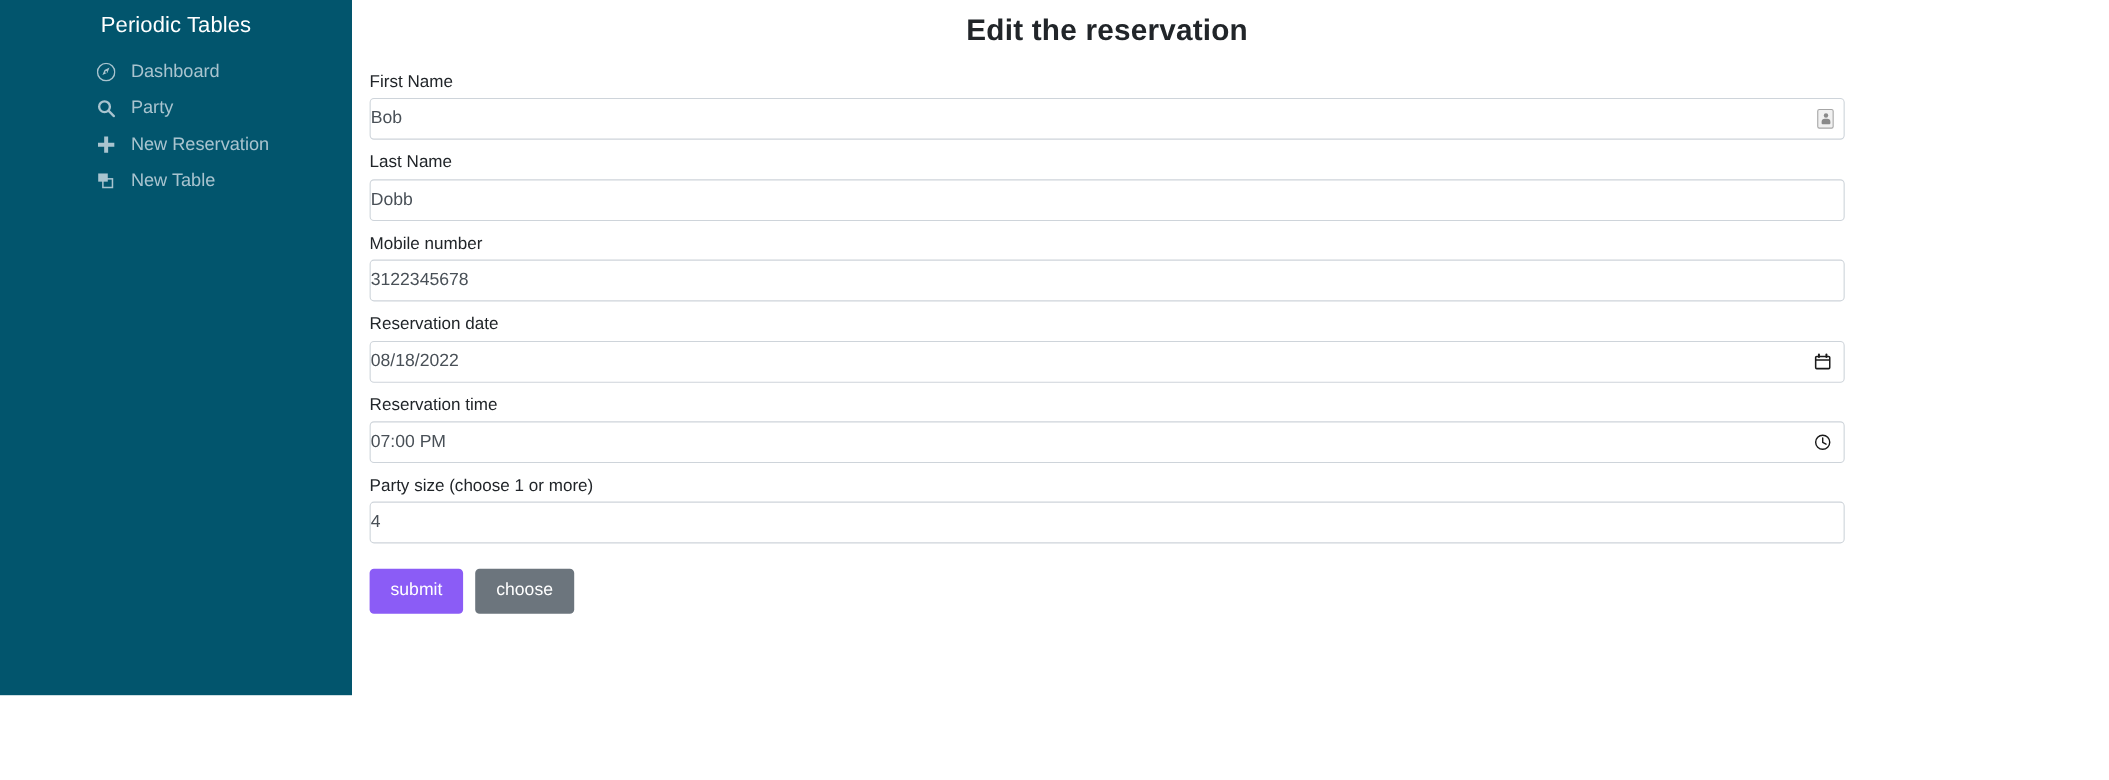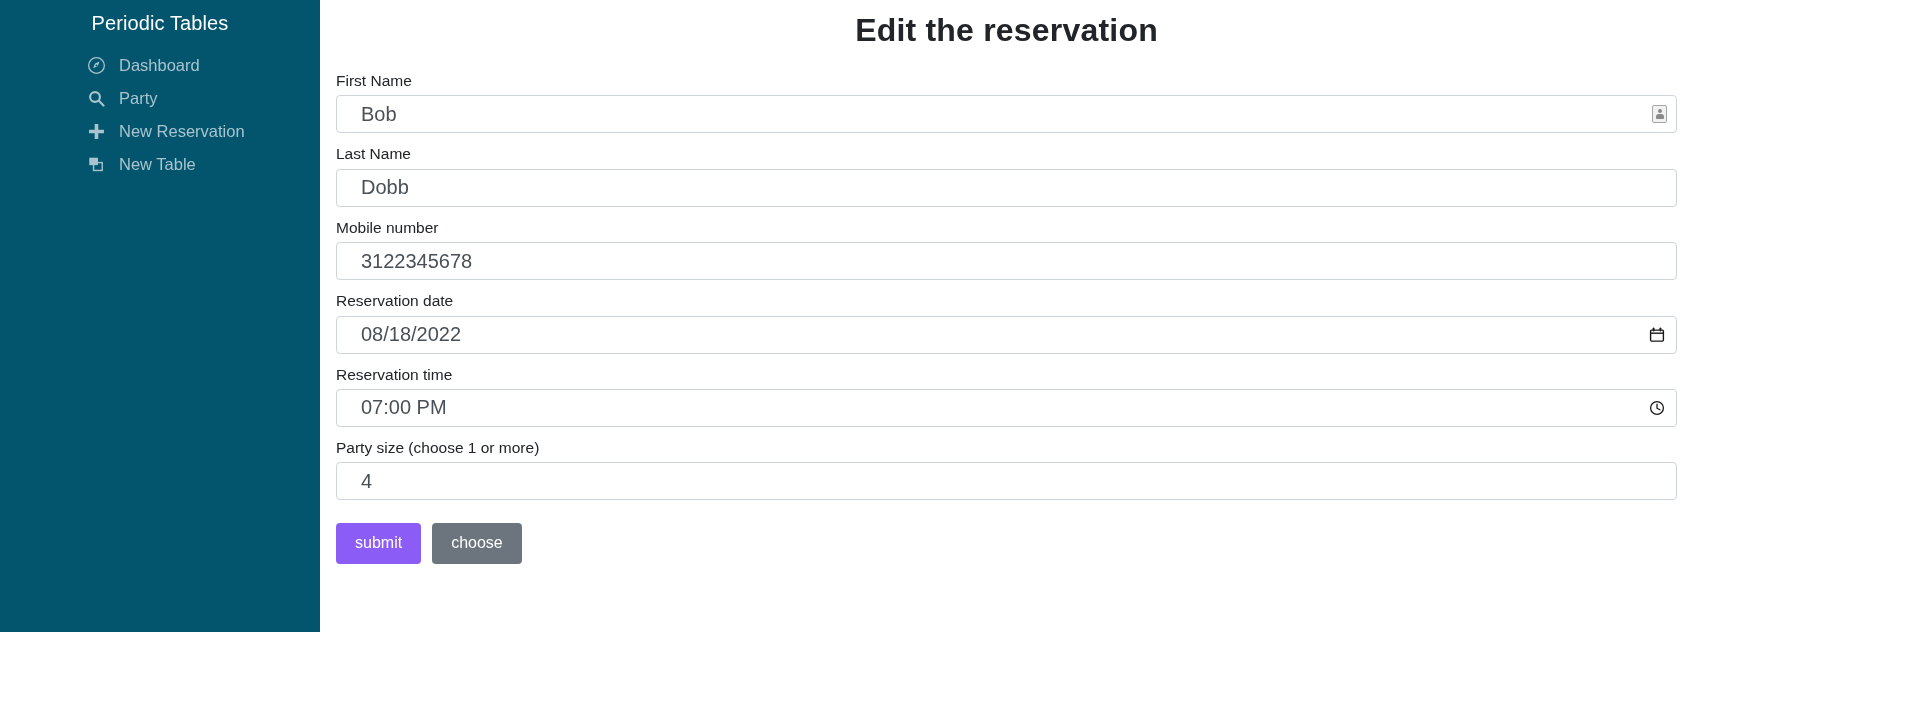--- a/index.html
+++ b/index.html
@@ -58,21 +58,21 @@
 
   
   .main {
     flex: 1;
     height: 709px;
     padding: 0 72px 0 16px;
     position: relative;
   }
   .page-title {
     text-align: center;
-    font-size: 32px;
+    font-size: 27px;
     font-weight: bold;
     color: #212529;
     margin: 0;
     padding: 12px 0 0 0;
     letter-spacing: .2px;
   }
   form { margin-top: 22px; }
   .field { margin-bottom: 11px; }
   .field-label {
     display: block;
@@ -86,22 +86,22 @@
     width: 100%;
   }
   .input {
     width: 100%;
     height: 38px;
     border: 1px solid #ced4da;
     border-radius: 4px;
     background: #ffffff;
     color: #495057;
     font-family: "Liberation Sans", sans-serif;
-    font-size: 20px;
-    padding: 0 24px;
+    font-size: 16px;
+    padding: 0 0;
     line-height: 36px;
     display: block;
     outline: none;
   }
   .input.has-icon { padding-right: 44px; }
 
   .field-icon {
     position: absolute;
     top: 50%;
     right: 11px;

